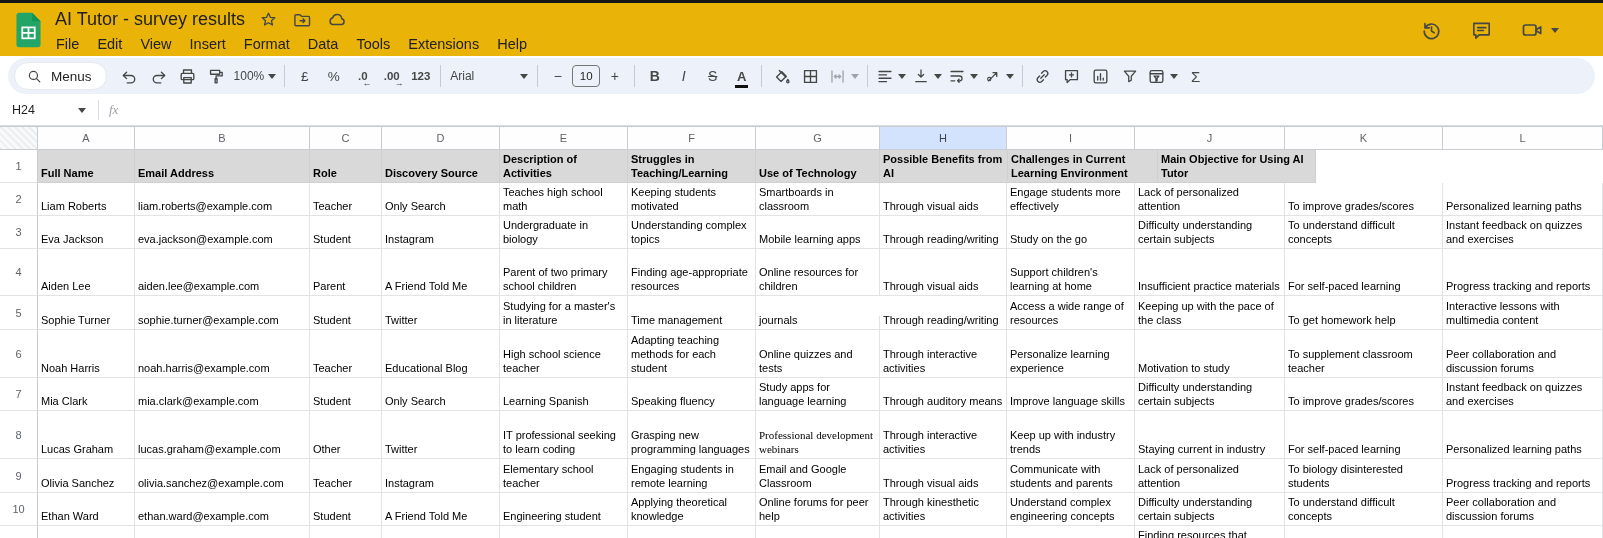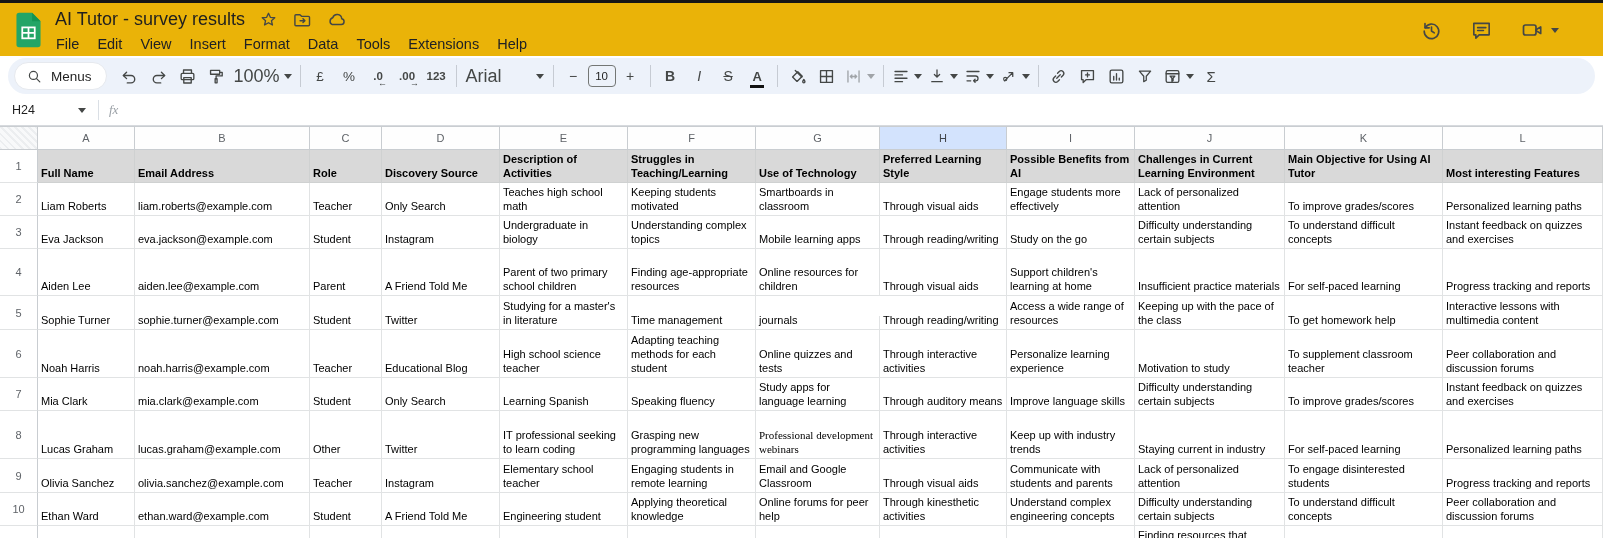--- a/index.html
+++ b/index.html
@@ -26,21 +26,21 @@
 
   
   .toolbar { position:absolute; top:58px; left:8px; width:1587px; height:36px; background:#edf2fa;
              border-radius:18px; display:flex; align-items:center; padding:0 6px; }
   .menus-pill { height:28px; border-radius:14px; background:#fff; border:1px solid #e6e9ee;
                 display:flex; align-items:center; gap:8px; padding:0 14px 0 11px; margin-right:8px; }
   .menus-pill span { font-size:13.5px; color:#1f1f1f; }
   .tbtn { height:28px; min-width:29px; padding:0 3px; border-radius:4px; display:flex; align-items:center;
           justify-content:center; color:#444746; gap:4px; }
   .tdiv { width:1px; height:22px; background:#c6cbd3; margin:0 5px; }
-  .tlabel { font-size:18px; color:#444746; }
+  .tlabel { font-size:12px; color:#444746; }
   .sym { font-size:13.5px; color:#444746; }
   .dec { position:relative; font-size:11.5px; font-weight:bold; color:#444746; }
   .dec .arr { position:absolute; font-size:9px; font-weight:normal; bottom:-6px; right:-4px; }
   .fontbox { display:flex; align-items:center; gap:10px; padding:0 4px; }
   .sizebox { width:28px; height:22px; border:1px solid #747775; border-radius:4px; display:flex;
              align-items:center; justify-content:center; font-size:11.5px; color:#1f1f1f; background:#edf2fa; }
   .fmt { font-size:14px; color:#444746; }
   .b { font-weight:bold; }
   .i { font-style:italic; font-weight:500; }
   .strike { text-decoration:line-through; }
@@ -370,35 +370,29 @@
       </div>
       <div class="cell hc" style="width: 128px;">
         <span>Description of Activities</span>
       </div>
       <div class="cell hc" style="width: 128px;">
         <span>Struggles in Teaching/Learning</span>
       </div>
       <div class="cell hc" style="width: 124px;">
         <span>Use of Technology</span>
       </div>
-      <div class="cell hc" style="width: 127px;">
-        <span>Preferred Learning Style</span>
-      </div>
       <div class="cell hc" style="width: 128px;">
         <span>Possible Benefits from AI</span>
       </div>
       <div class="cell hc" style="width: 150px;">
         <span>Challenges in Current Learning Environment</span>
       </div>
       <div class="cell hc" style="width: 158px;">
         <span>Main Objective for Using AI Tutor</span>
       </div>
-      <div class="cell hc" style="width: 160px;">
-        <span>Most interesting Features</span>
-      </div>
     </div>
     <div class="grow" style="height: 33px;">
       <div class="rnum">2</div>
       <div class="cell" style="width: 97px;">
         <span>Liam Roberts</span>
       </div>
       <div class="cell" style="width: 175px;">
         <span>liam.roberts@example.com</span>
       </div>
       <div class="cell" style="width: 72px;">
@@ -692,21 +686,21 @@
       <div class="cell" style="width: 127px;">
         <span>Through visual aids</span>
       </div>
       <div class="cell" style="width: 128px;">
         <span>Communicate with students and parents</span>
       </div>
       <div class="cell" style="width: 150px;">
         <span>Lack of personalized attention</span>
       </div>
       <div class="cell" style="width: 158px;">
-        <span>To engage disinterested students</span>
+        <span>To biology disinterested students</span>
       </div>
       <div class="cell" style="width: 160px;">
         <span>Progress tracking and reports</span>
       </div>
     </div>
     <div class="grow" style="height: 33px;">
       <div class="rnum">10</div>
       <div class="cell" style="width: 97px;">
         <span>Ethan Ward</span>
       </div>

